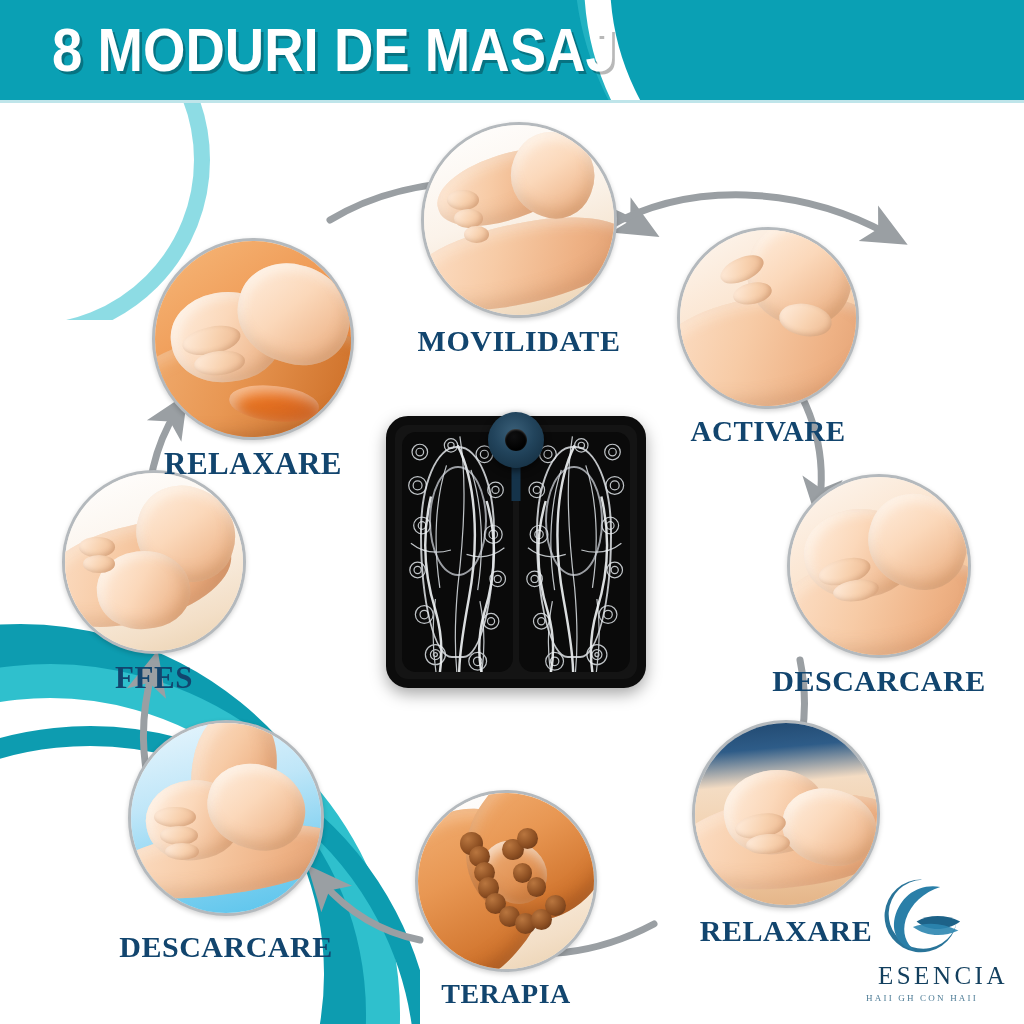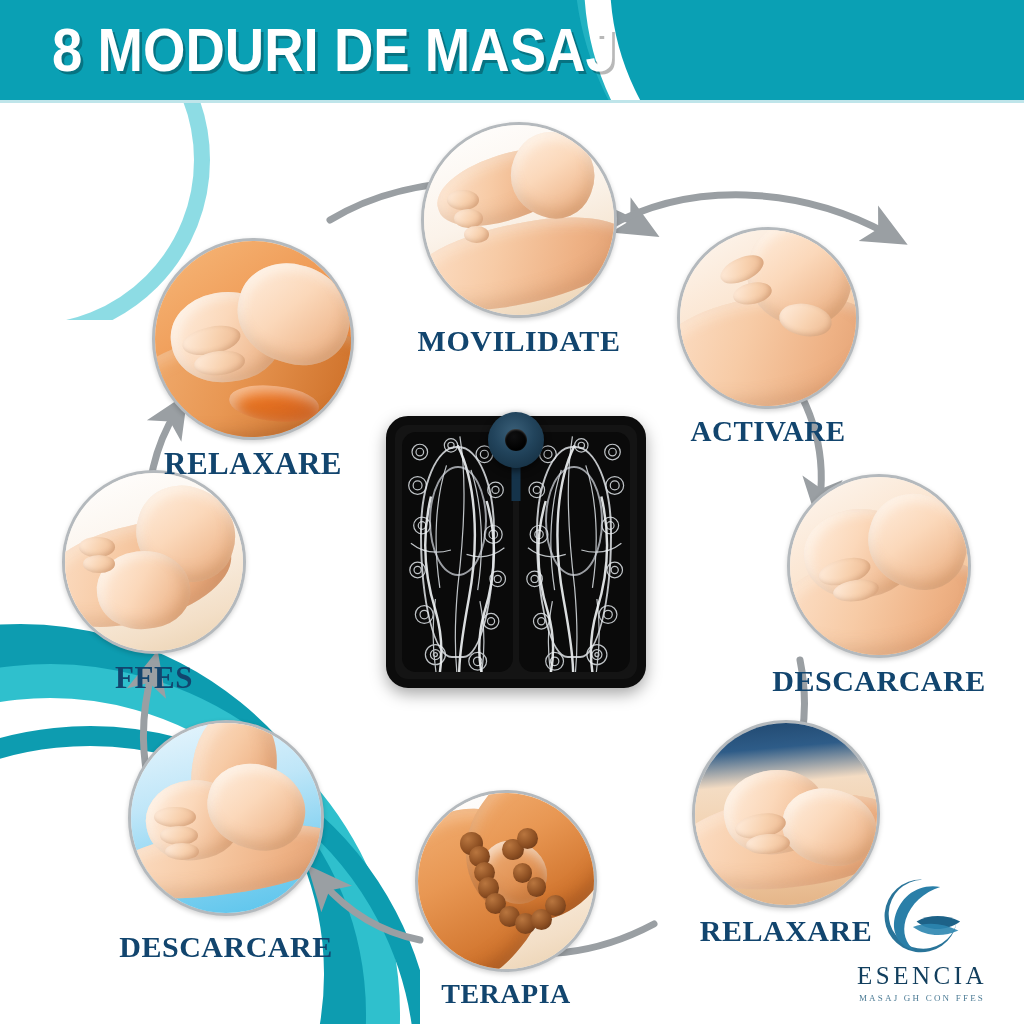--- a/index.html
+++ b/index.html
@@ -159,21 +159,21 @@
   .device-stem{
     position:absolute; left:50%; top:42px; transform:translateX(-50%);
     width:9px; height:34px; background:#15334a; z-index:2;
   }
 
   
   .logo{ position:absolute; right:16px; bottom:16px; width:172px; height:132px; z-index:6; text-align:center; }
   .logo-mark{ position:relative; width:92px; height:80px; margin:0 auto 6px; }
   .logo-name{
     font-size:25px; font-weight:normal; color:#123f5e;
-    letter-spacing:3.5px; font-family:"Liberation Serif", serif;
+    letter-spacing:3.5px; font-family:"Liberation Serif", serif;text-align:right;
   }
   .logo-tag{
     font-size:9px; color:#4d7c96; letter-spacing:2.2px; margin-top:3px;
     font-family:"Liberation Serif", serif;
   }
 </style>
 </head>
 <body>
 
 <div id="poster">
@@ -445,16 +445,16 @@
   <div class="logo">
     <div class="logo-mark">
       <svg viewBox="0 0 100 88" width="92" height="80">
         <path d="M50,4 A40,40 0 1,0 88,52 A38,38 0 1,1 50,4 Z" fill="#1e6d94" opacity=".95"></path>
         <path d="M20,46 C26,22 46,8 70,12 C52,18 38,30 32,48 C28,62 32,74 42,82 C26,78 16,64 20,46 Z" fill="#2a7fa8"></path>
         <path d="M44,50 C58,42 76,42 92,50 C78,60 58,62 44,50 Z" fill="#1d6288"></path>
         <path d="M40,56 C56,50 74,52 90,60 C72,68 54,66 40,56 Z" fill="#2c86b0" opacity=".9"></path>
       </svg>
     </div>
     <div class="logo-name">ESENCIA</div>
-    <div class="logo-tag">MASAJ GH CON FFES</div>
+    <div class="logo-tag">HAII GH CON HAII</div>
   </div>
 
 </div>
 
 </body></html>

